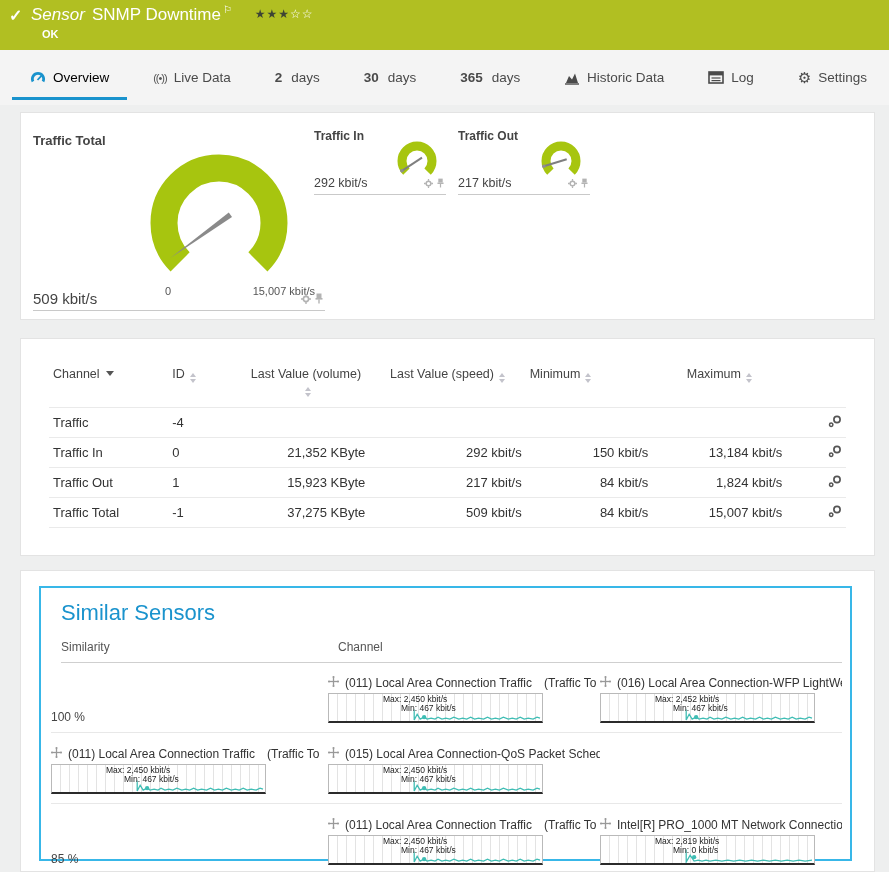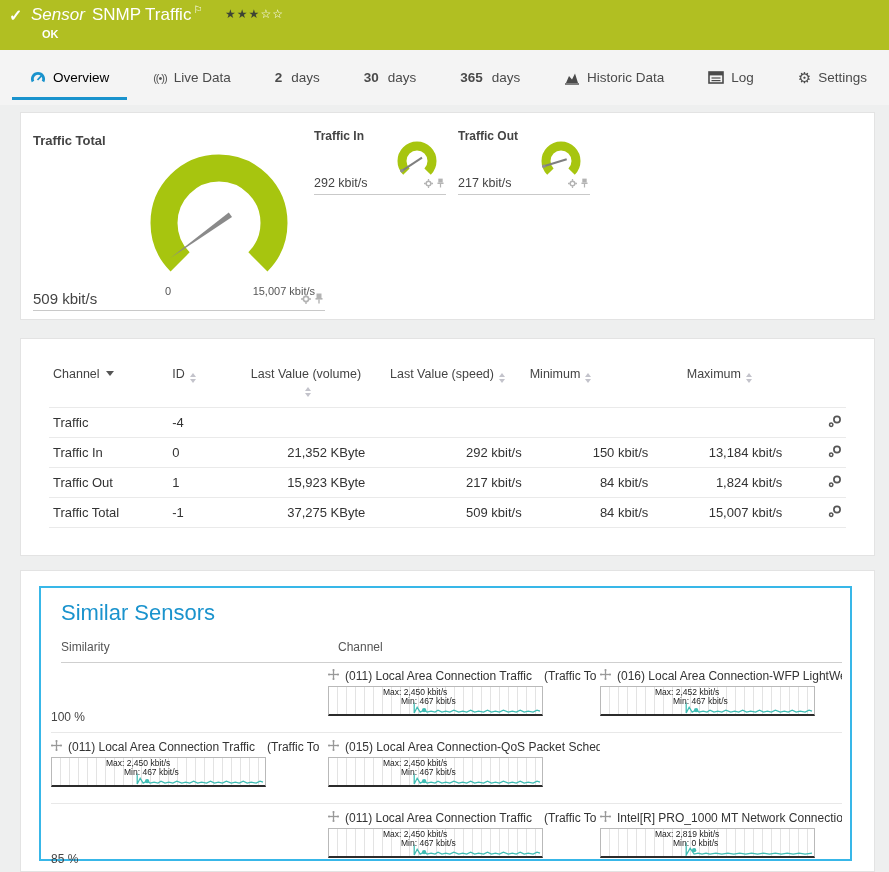--- a/index.html
+++ b/index.html
@@ -69,35 +69,35 @@
   .sort-active{display:inline-block;margin-left:6px;width:0;height:0;border-left:4px solid transparent;border-right:4px solid transparent;border-top:5px solid #555;vertical-align:2px}
 
   
   .sim-box{position:absolute;left:18px;right:22px;top:15px;bottom:10px;border:2px solid #38b7e8}
   .sim-title{position:absolute;left:20px;top:12px;font-size:22px;color:#1a93cd}
   .sim-head{position:absolute;left:20px;right:8px;top:52px;height:22px;display:grid;grid-template-columns:277px 272px 1fr;font-size:12px;color:#555;border-bottom:1px solid #cfcfcf}
   .sim-rows{position:absolute;left:10px;right:8px;top:74px;bottom:0}
   .sim-row{display:grid;grid-template-columns:277px 272px 1fr;height:70px;border-bottom:1px solid #e8e8e8}
   .sim-row:last-child{border-bottom:none}
   .sim-sim{align-self:end;padding-bottom:8px;font-size:12px;color:#444}
-  .sim-cell{padding-top:7px;overflow:hidden}
+  .sim-cell{padding-top:14px;overflow:hidden}
   .ch-line{display:flex;align-items:center;gap:6px;font-size:12px;color:#333;white-space:nowrap}
   .ch-suffix{margin-left:6px}
   .mini{position:relative;width:215px;height:30px;margin-top:3px;border:1px solid #b9b9b9;border-bottom:2px solid #2b2b2b;background:repeating-linear-gradient(90deg,#fff 0 8px,#e3e3e3 8px 9px);box-sizing:border-box}
   .mini svg{position:absolute;left:0;top:0;width:100%;height:100%}
   .g-max{position:absolute;top:0;left:54px;font-size:8.5px;color:#222;white-space:nowrap;text-shadow:0 0 2px #fff}
   .g-min{position:absolute;top:9px;left:72px;font-size:8.5px;color:#222;white-space:nowrap;text-shadow:0 0 2px #fff}
 </style>
 </head>
 <body>
 
 <div class="header">
   <span class="hdr-check">✓</span>
   <div class="hdr-title">
-    <span class="hdr-kind">Sensor</span><span>SNMP Traffic</span><span class="hdr-flag">⚐</span>
+    <span class="hdr-kind">Sensor</span><span>SNMP Downtime</span><span class="hdr-flag">⚐</span>
     <span class="hdr-stars"><span class="stars-filled">★★★</span><span class="stars-empty">☆☆</span></span>
   </div>
   <div class="hdr-status">OK</div>
 </div>
 
 <div class="tabs">
   <div class="tab active">
     <span class="tab-icon">
       <svg width="16" height="15" viewBox="0 0 16 15">
           <path d="M3 11.5 A 5.6 5.6 0 1 1 13 11.5" fill="none" stroke="#1a93cd" stroke-width="2.8"></path>

